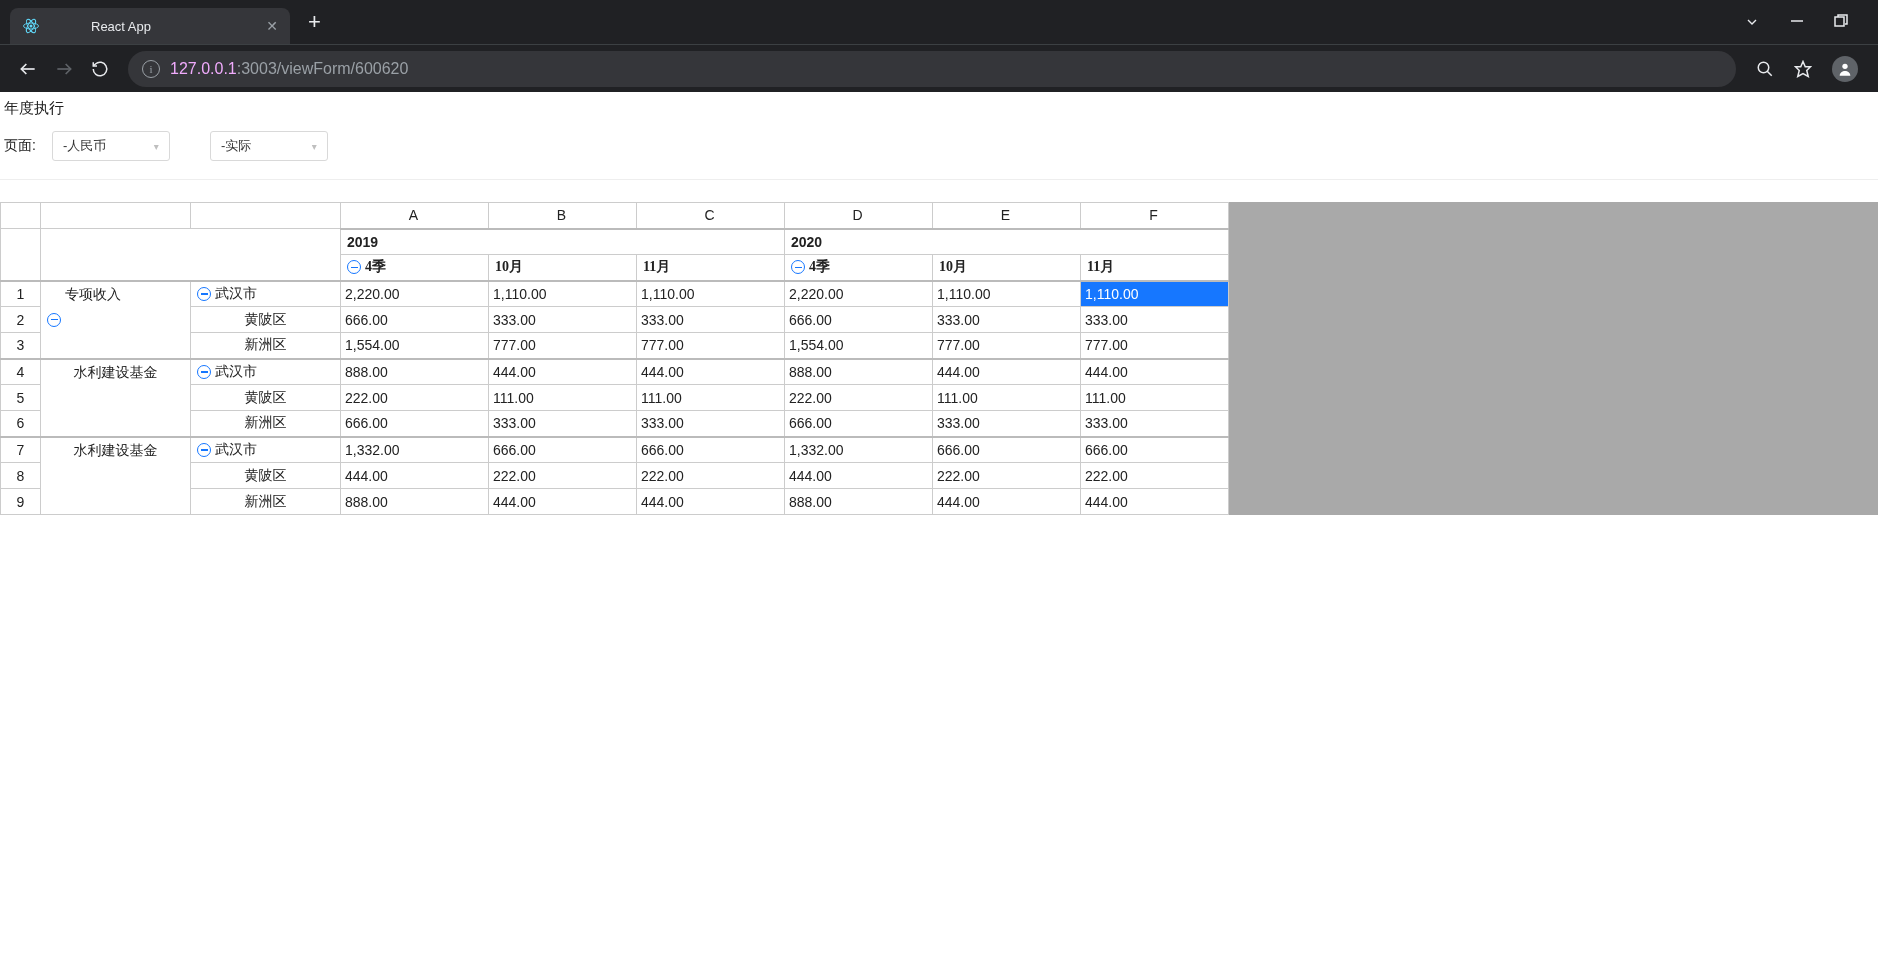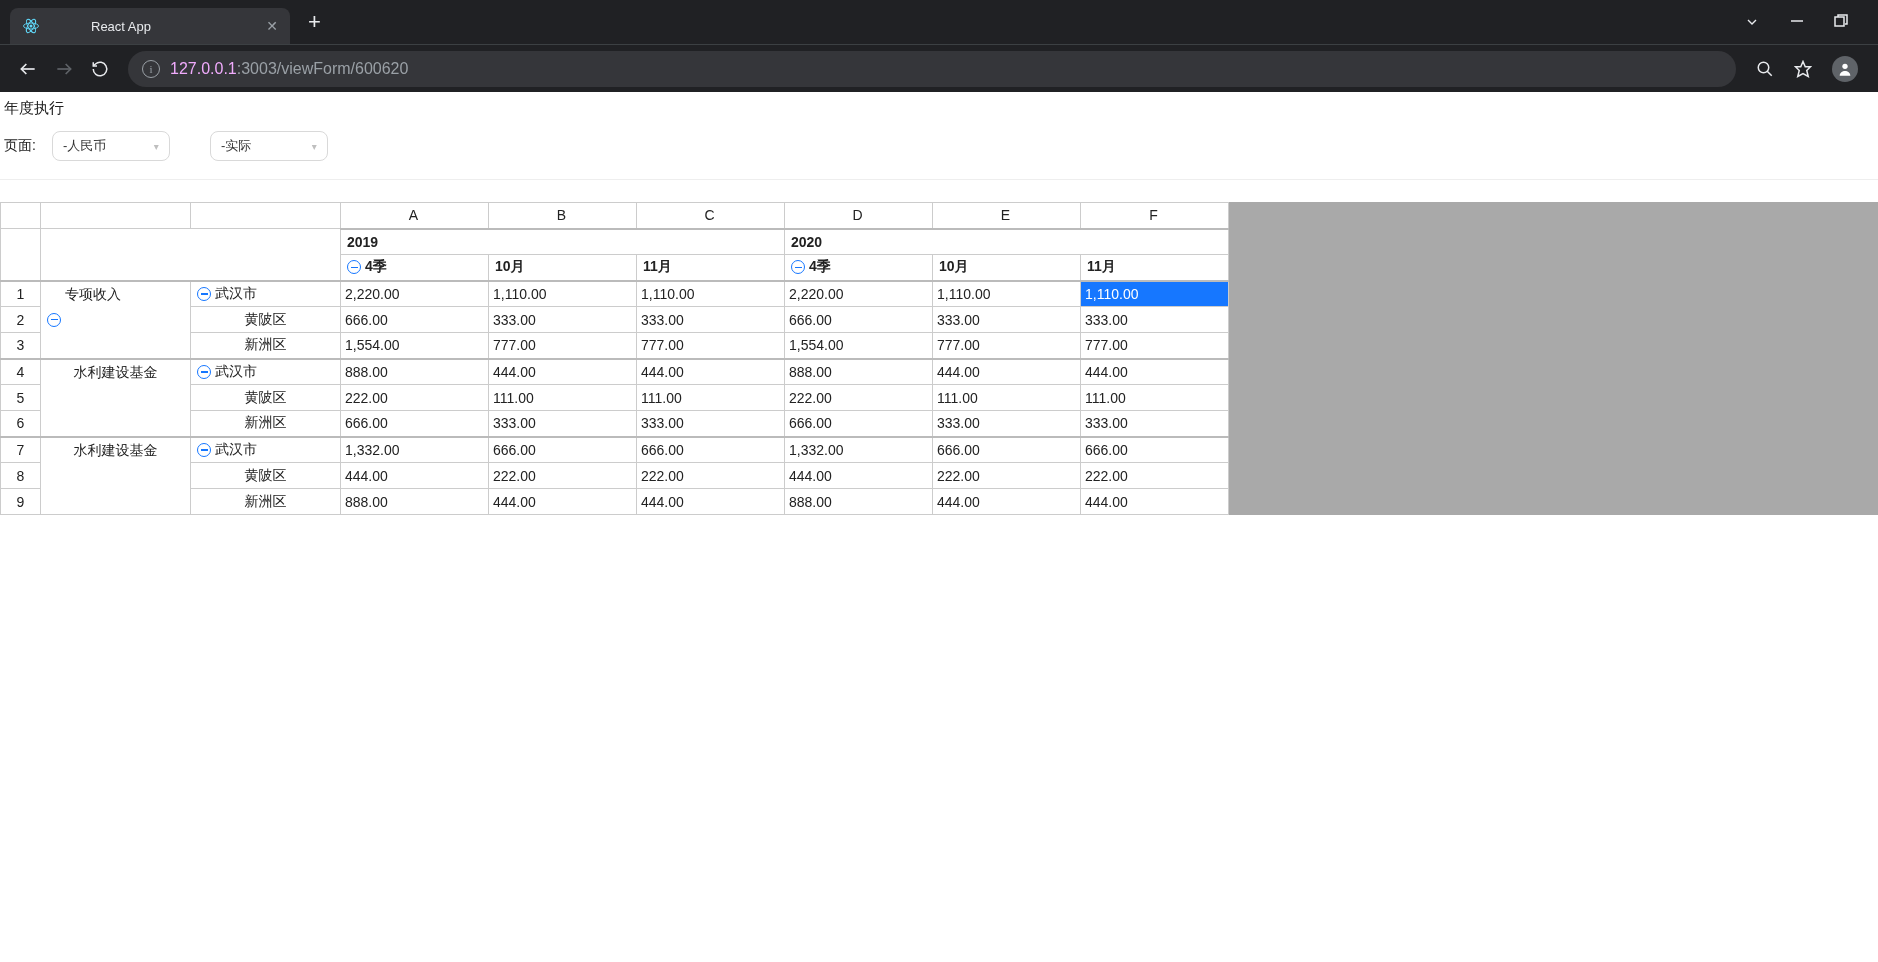--- a/index.html
+++ b/index.html
@@ -26,34 +26,34 @@
   .omnibox .urlpath { color: #9aa0a6; }
   .toolbar .right-icons { display: flex; align-items: center; gap: 20px; padding: 0 10px; }
   .right-icons .icon { color: #e8eaed; cursor: pointer; }
   .avatar { width: 26px; height: 26px; background: #5f6368; border-radius: 50%; display: flex; align-items: center; justify-content: center; color: #fff; }
 
   
   .page { background: #fff; }
   .page-title { font-size: 15px; padding: 7px 4px; color: #222; }
   .controls-row { display: flex; align-items: center; padding: 6px 4px 18px; gap: 10px; border-bottom: 1px solid #eee; }
   .controls-row .label { font-size: 14px; color: #222; margin-right: 6px; }
-  .ant-select { display: inline-flex; align-items: center; justify-content: space-between; border: 1px solid #d9d9d9; border-radius: 8px; height: 30px; padding: 0 10px; min-width: 118px; background: #fff; cursor: pointer; font-size: 13px; color: #333; }
+  .ant-select { display: inline-flex; align-items: center; justify-content: space-between; border: 1px solid #d9d9d9; border-radius: 3px; height: 30px; padding: 0 10px; min-width: 118px; background: #fff; cursor: pointer; font-size: 13px; color: #333; }
   .ant-select .arrow { color: #bfbfbf; font-size: 10px; margin-left: 8px; }
 
   
   .grid-wrap { margin-top: 22px; display: flex; background: #fff; }
   table.grid { border-collapse: collapse; table-layout: fixed; }
   table.grid td, table.grid th { border: 1px solid #ccc; font-size: 14px; color: #222; height: 26px; padding: 0 4px; background: #fff; vertical-align: middle; }
   .col-rownum { width: 40px; text-align: center; }
   .col-cat { width: 150px; text-align: center; }
   .col-city { width: 150px; text-align: center; }
   .col-data { width: 148px; text-align: left; padding-right: 6px !important; }
   .col-letter { text-align: center; font-weight: normal; }
   .year-hd { text-align: left !important; padding-left: 6px !important; border-top: 2px solid #bbb !important; }
-  .sub-hd { text-align: left !important; padding-left: 6px !important; }
+  .sub-hd { text-align: left !important; padding-left: 6px !important; font-family: Liberation Serif, serif; }
   .sub-hd.withicon { padding-left: 24px !important; position: relative; }
   .collapse-icon { position: absolute; left: 6px; top: 50%; transform: translateY(-50%); width: 14px; height: 14px; border: 1.5px solid #1677ff; border-radius: 50%; display: inline-flex; align-items: center; justify-content: center; }
   .collapse-icon::before { content: ""; width: 7px; height: 1.5px; background: #1677ff; display: block; }
   .cat-cell { text-align: left !important; padding-left: 24px !important; position: relative; vertical-align: top !important; padding-top: 4px !important; }
   .city-cell { text-align: left !important; padding-left: 24px !important; position: relative; }
   .city-cell.withicon { padding-left: 24px !important; margin-top: 27px; }
   .cell-selected { background: #1677ff !important; color: #fff !important; }
   .section-top td, .section-top th { border-top: 2px solid #bbb !important; }
   .right-fill { flex: 1; background: #a9a9a9; }
   .row-hd-blank { background:#fff; }

